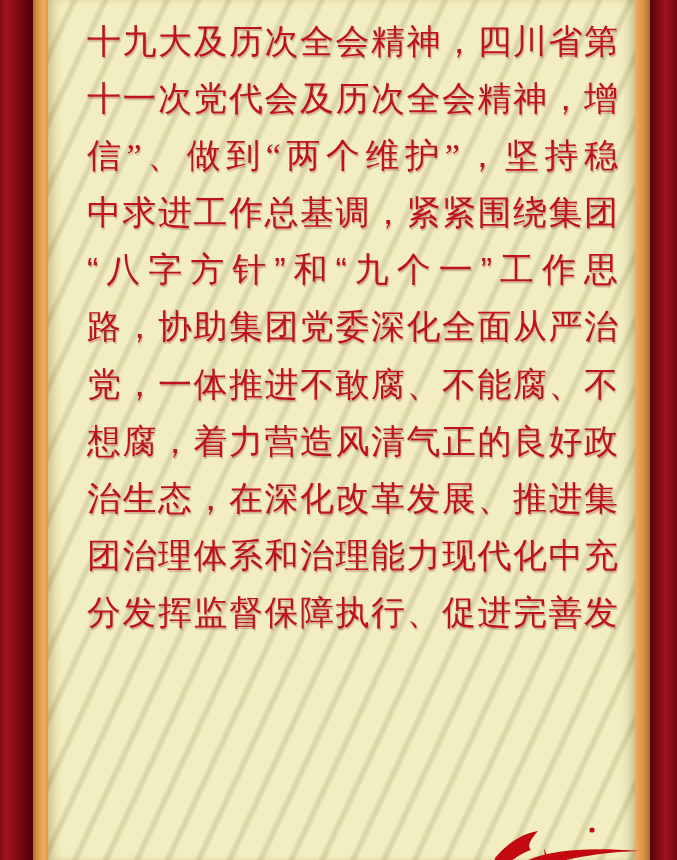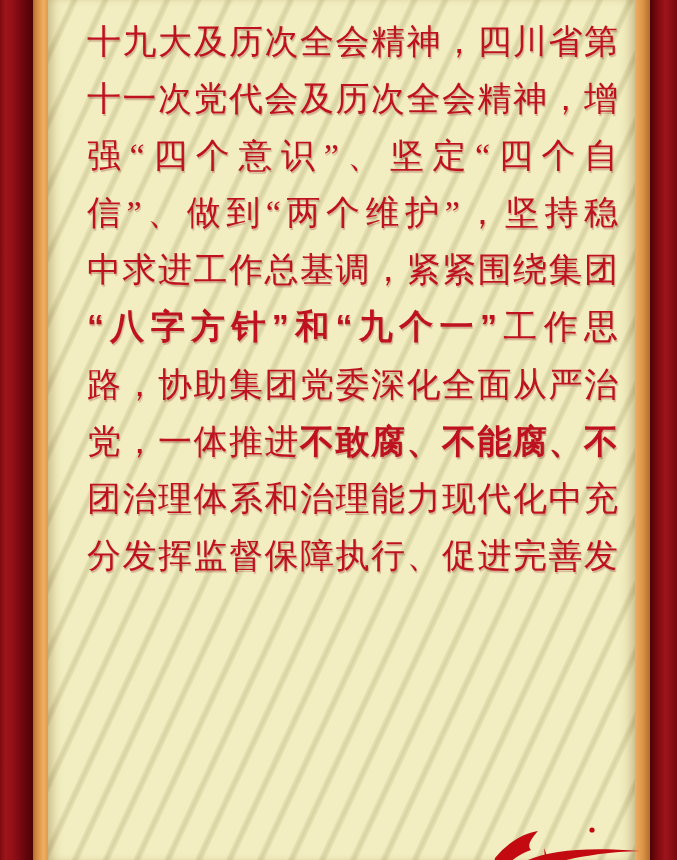--- a/index.html
+++ b/index.html
@@ -59,46 +59,47 @@
     height: 57.1px;
     line-height: 57px;
     font-size: 34px;
     text-align: justify;
     text-align-last: justify;
     text-justify: inter-character;
     text-shadow: 1px 1.5px 1px rgba(125,25,20,0.28);
     white-space: normal;
   }
   .song { font-family: "Liberation Serif", "DejaVu Serif", serif; }
-  .hei  { font-family: "Liberation Sans", "DejaVu Sans", sans-serif; font-weight: 700; }
+  .hei  { font-family: "Liberation Sans", "DejaVu Sans", sans-serif; font-weight: 400; }
 
   
   .flourish {
     position: absolute; left: 492px; top: 816px;
     width: 150px; height: 60px;
   }
 </style>
 </head>
 <body>
 
 <div class="border-left"></div>
 <div class="trim-left"></div>
 <div class="paper"></div>
 <div class="trim-right"></div>
 <div class="border-right"></div>
 
 <div class="textblock">
     <div class="line"><span class="song">十九大及历次全会精神，四川省第</span></div>
     <div class="line"><span class="song">十一次党代会及历次全会精神，增</span></div>
-    <div class="line"><span class="song">强“四个意识”、坚定“四个自</span></div>
     <div class="line"><span class="song">信”、做到“两个维护”，坚持稳</span></div>
     <div class="line"><span class="song">中求进工作总基调，紧紧围绕集团</span></div>
     <div class="line"><span class="hei">“八字方针”和“九个一”</span><span class="song">工作思</span></div>
     <div class="line"><span class="song">路，协助集团党委深化全面从严治</span></div>
     <div class="line"><span class="song">党，一体推进</span><span class="hei">不敢腐、不能腐、不</span></div>
+    <div class="line"><span class="hei">想腐</span><span class="song">，着力营造风清气正的良好政</span></div>
+    <div class="line"><span class="song">治生态，在深化改革发展、推进集</span></div>
     <div class="line"><span class="song">团治理体系和治理能力现代化中充</span></div>
     <div class="line"><span class="song">分发挥监督保障执行、促进完善发</span></div>
   </div>
 
 <svg class="flourish" viewBox="0 0 150 60" xmlns="http://www.w3.org/2000/svg">
   <g fill="#c20a10">
     <circle cx="100" cy="14" r="2.6"></circle>
     <path d="M3 42 C 16 26, 32 17, 46 15 C 38 24, 35 30, 39 34
              C 30 37, 20 43, 12 52 C 8 56, 5 58, 3 60 L 0 60 Z"></path>
     <path d="M36 44 C 60 34, 95 31, 148 35 C 110 36, 80 42, 58 48

